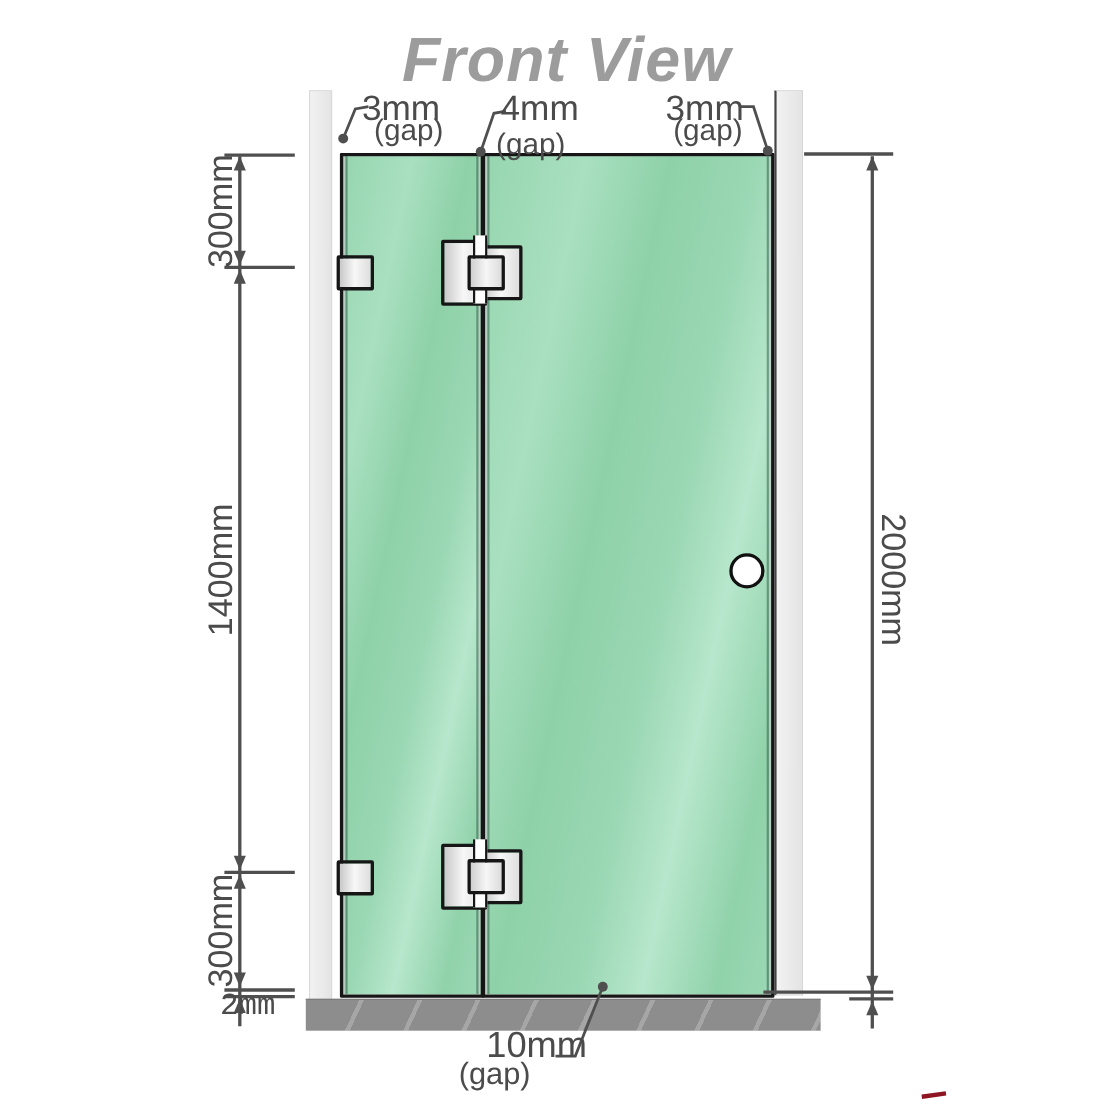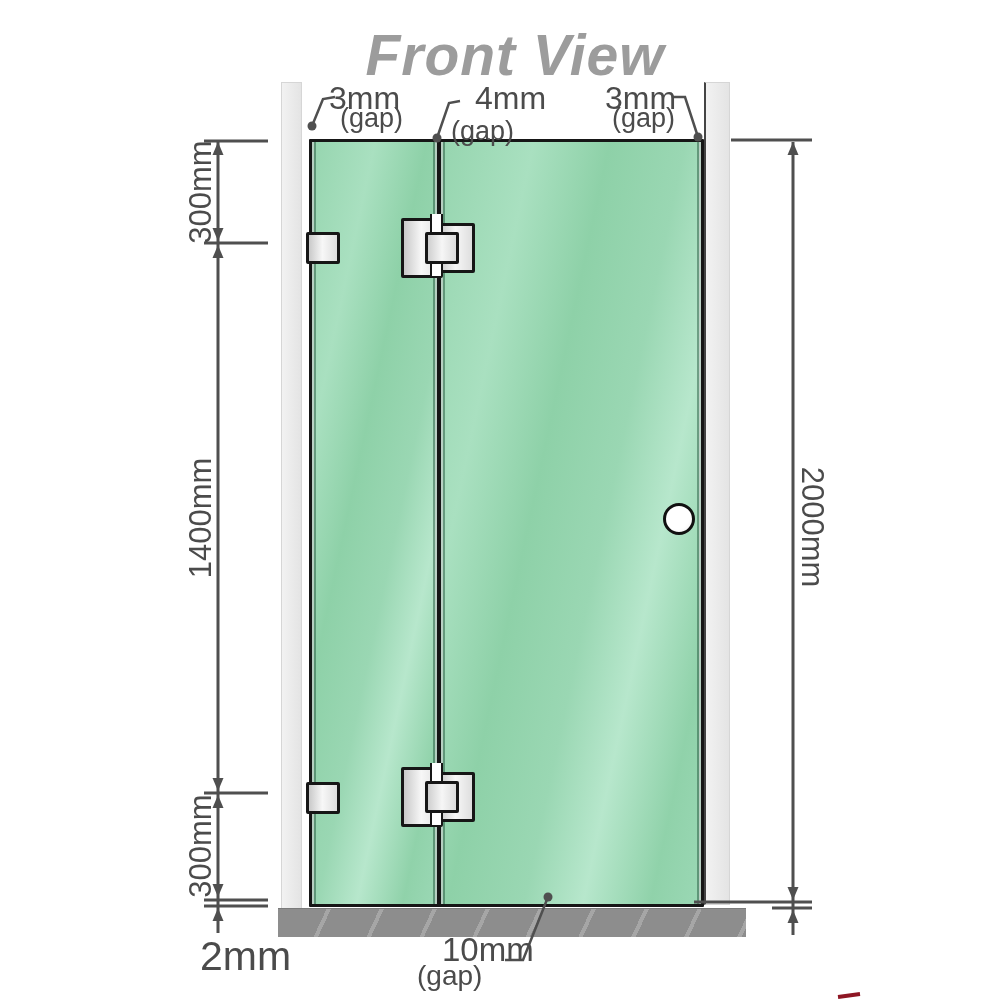--- a/index.html
+++ b/index.html
@@ -62,29 +62,29 @@
   
   .dims-svg{position:absolute;left:0;top:0;width:1000px;height:1000px;z-index:30;}
   .lbl{position:absolute;z-index:40;white-space:nowrap;color:#4b4b4b;}
   .gap-val{font-size:32px;}
   .gap-sub{font-size:27px;}
   .dim-rot{width:150px;height:30px;line-height:30px;text-align:center;font-size:31px;}
   .rot-ccw{transform:rotate(-90deg);}
   .rot-cw{transform:rotate(90deg);}
   .lbl-3mm-left{left:329px;top:80px;}
   .lbl-gap-left{left:340px;top:103px;}
-  .lbl-4mm{left:455px;top:80px;margin-left:20px;}
+  .lbl-4mm{left:455px;top:80px;}
   .lbl-gap-mid{left:451px;top:116px;}
   .lbl-3mm-right{left:605px;top:80px;}
   .lbl-gap-right{left:612px;top:103px;}
   .lbl-300-top{left:126px;top:177px;}
   .lbl-1400{left:126px;top:503px;}
   .lbl-300-bottom{left:126px;top:831px;}
   .lbl-2000{left:737px;top:512px;}
-  .lbl-2mm{left:200px;top:933px;font-size:41px;}
+  .lbl-2mm{left:200px;top:900px;font-size:28px;font-family:Liberation Mono, monospace;}
   .lbl-10mm{left:442px;top:931px;font-size:33px;}
   .lbl-gap-bottom{left:417px;top:960px;font-size:28px;}
   .z1{z-index:1}.z2{z-index:2}.z3{z-index:3}.z4{z-index:4}.z5{z-index:5}
 </style>
 </head>
 <body>
 
 <div class="canvas">
 
   <div class="title">Front View</div>

